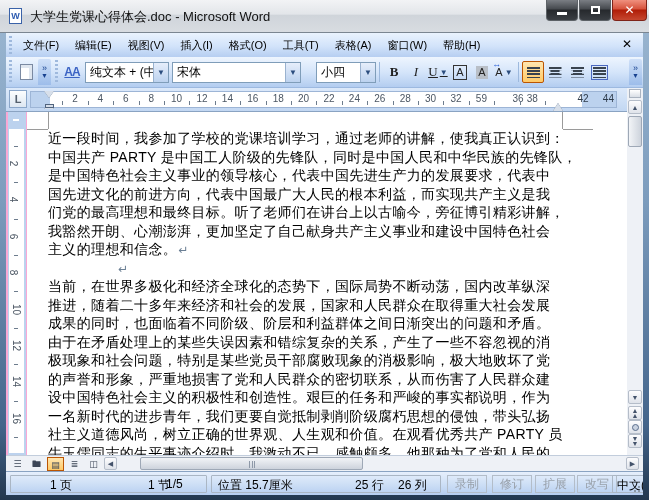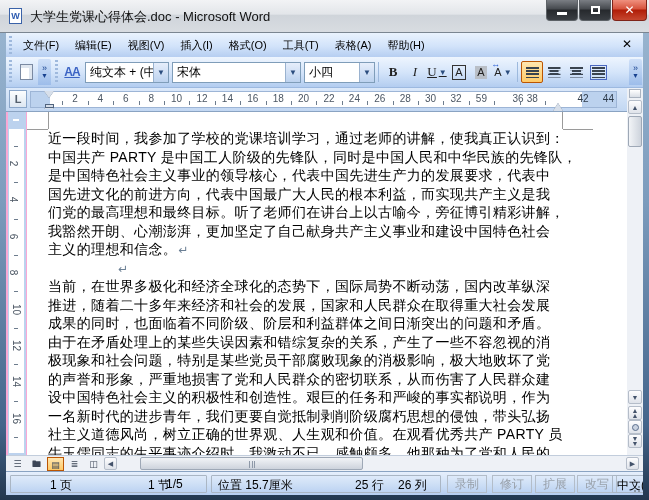--- a/index.html
+++ b/index.html
@@ -61,21 +61,21 @@
     box-shadow:inset -3px 3px 0 #dfe6ef; }
   #styles-glyph { color:#3b63c4; font-weight:bold; font-size:12px; text-decoration:underline; letter-spacing:-1px; }
   .combo { height:21px; background:#fff; border:1px solid #7f9db9; display:flex;
     align-items:center; font-size:12px; overflow:hidden; position:relative; }
   .combo .cval { padding:0 4px; white-space:nowrap; overflow:hidden; flex:1; }
   .combo .carw { width:15px; height:100%; background:linear-gradient(180deg,#e6eefb,#bcd2ef);
     border-left:1px solid #9ab2cf; color:#2b4d7e; font-size:8px; display:flex;
     align-items:center; justify-content:center; flex:none; }
   #combo-style { width:84px; margin-left:2px; }
   #combo-font  { width:129px; margin-left:3px; }
-  #combo-size  { width:71px; margin-left:3px; }
+  #combo-size  { width:60px; margin-left:15px; }
   #btn-bold { font-weight:bold; font-family:"Liberation Serif",serif; }
   #btn-italic { font-style:italic; font-family:"Liberation Serif",serif; }
   #btn-underline { text-decoration:underline; font-family:"Liberation Serif",serif; }
   .mini-arw { font-size:8px; color:#2b4d7e; margin-left:2px; }
   #icon-charborder { border:1px solid #333; padding:0 2px; font-size:11px; line-height:13px; }
   #icon-charshade { background:#b9bfc7; padding:0 2px; font-size:11px; line-height:13px; }
   #icon-charscale { position:relative; font-size:11px; }
   #icon-charscale .arr { position:absolute; top:-7px; left:-3px; color:#2e63d8; font-size:9px; letter-spacing:-2px; }
   .align-ic { width:13px; height:11px;
     background:repeating-linear-gradient(180deg,#39434f 0 1.6px,transparent 1.6px 3.2px); }
@@ -177,20 +177,21 @@
     <div id="menubar">
       <div class="grip"></div>
       <div id="menu-items" style="display:flex;">
           <div class="menu-item">文件(F)</div>
           <div class="menu-item">编辑(E)</div>
           <div class="menu-item">视图(V)</div>
           <div class="menu-item">插入(I)</div>
           <div class="menu-item">格式(O)</div>
           <div class="menu-item">工具(T)</div>
           <div class="menu-item">表格(A)</div>
+          <div class="menu-item">窗口(W)</div>
           <div class="menu-item">帮助(H)</div>
         </div>
       <div id="menu-close">✕</div>
     </div>
 
     <div id="toolbar">
       <div class="grip"></div>
       <div class="tbtn">
           <span id="newdoc-page"></span>
         </div>

